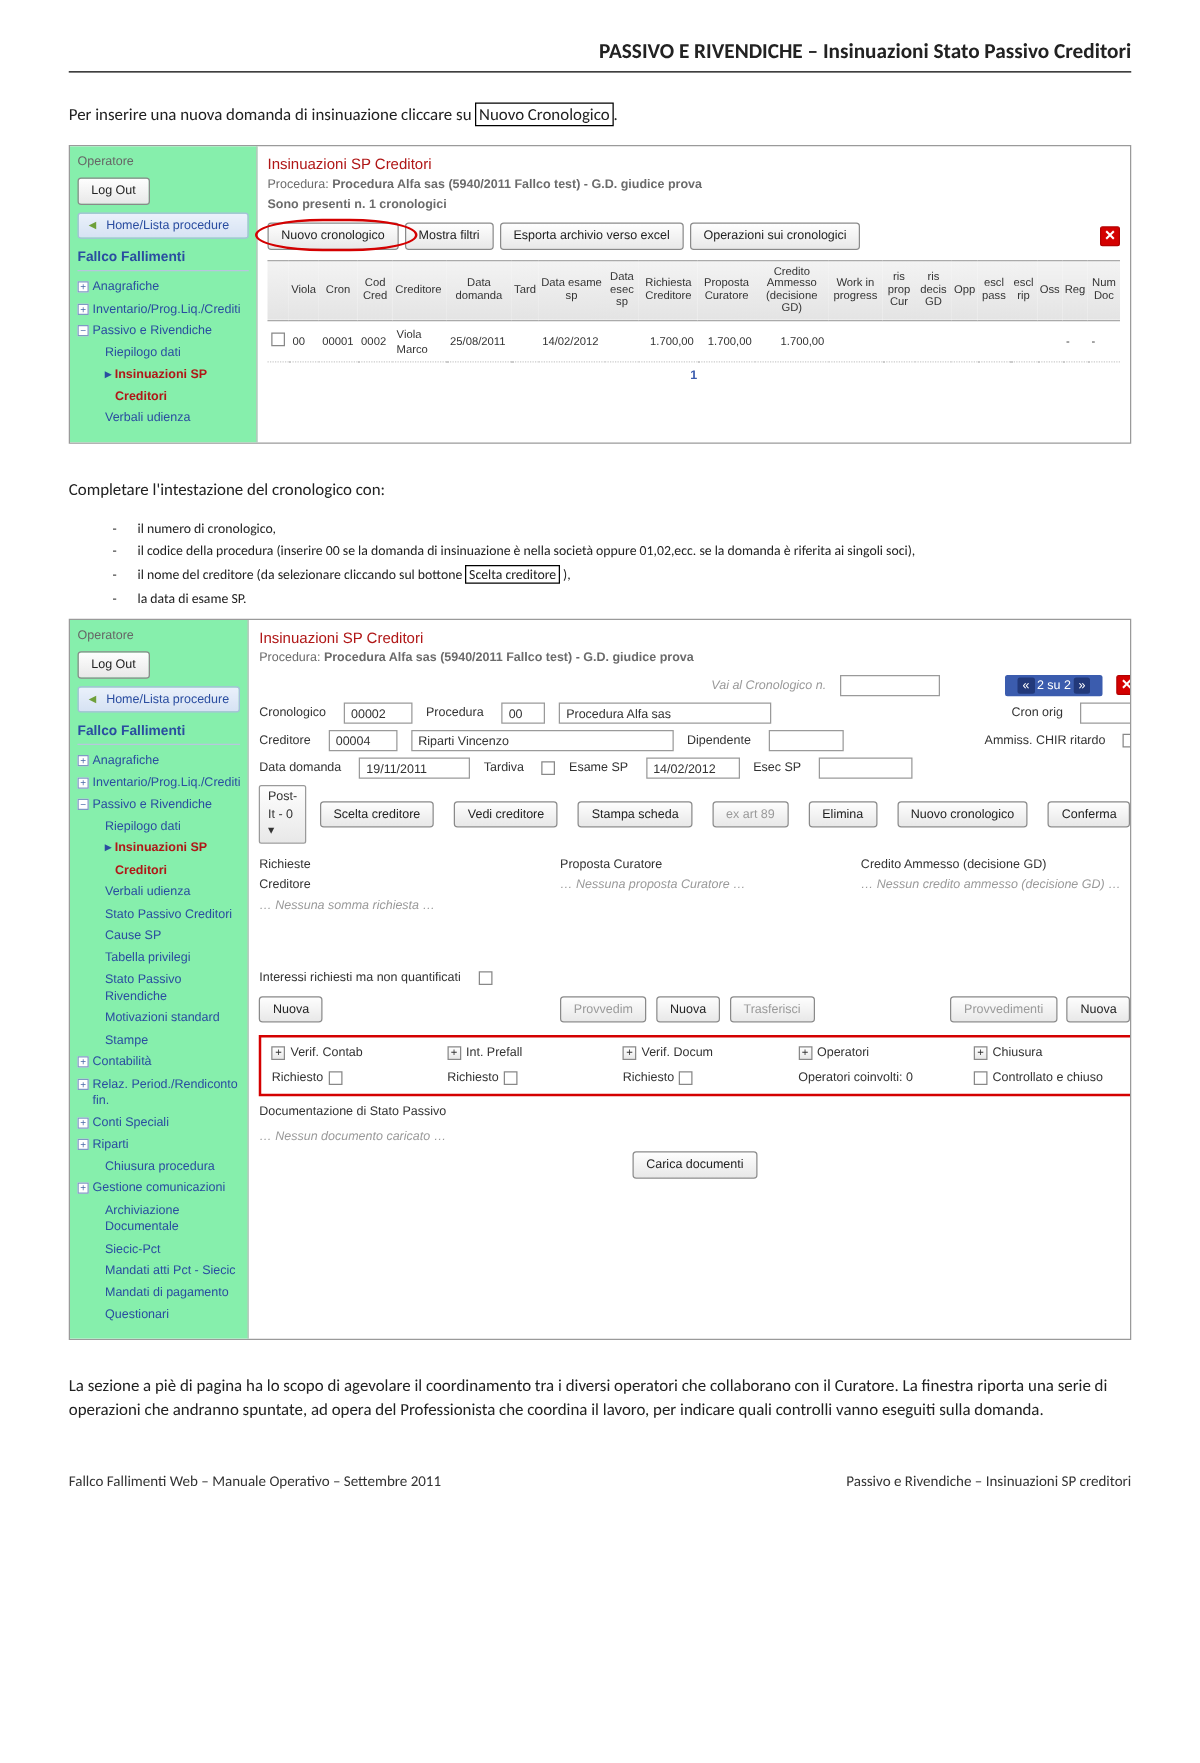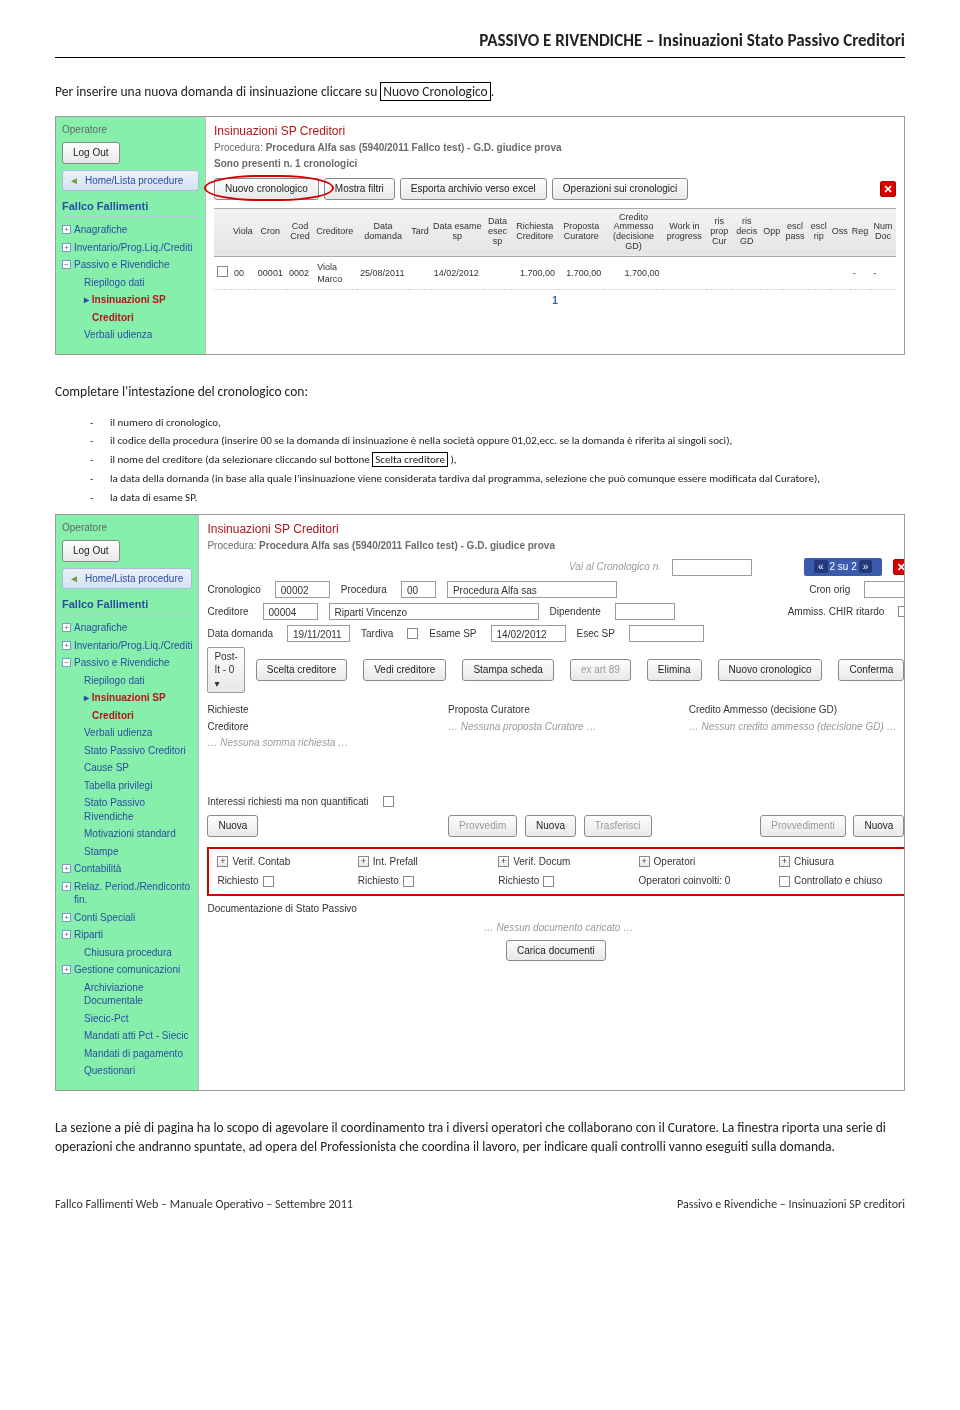--- a/index.html
+++ b/index.html
@@ -151,21 +151,20 @@
       <div class="pager"><b>1</b></div>
     </div>
    </div>
   </div>
 
   <p class="bodytext">Completare l'intestazione del cronologico con:</p>
   <ul class="dash">
     <li>il numero di cronologico,</li>
     <li>il codice della procedura (inserire 00 se la domanda di insinuazione è nella società oppure 01,02,ecc. se la domanda è riferita ai singoli soci),</li>
     <li><span>il nome del creditore (da selezionare cliccando sul bottone </span><span class="boxed">Scelta creditore</span><span> ),</span></li>
-    <li>la data della domanda (in base alla quale l'insinuazione viene considerata tardiva dal programma, selezione che può comunque essere modificata dal Curatore),</li>
     <li>la data di esame SP.</li>
   </ul>
 
   <div class="shot">
    <div class="top">
     <div class="side">
       <div class="label" style="color:#666;margin-bottom:4px">Operatore</div>
       <span class="btn">Log Out</span>
       <div class="navrow">
             <span class="arrow">◄</span>
@@ -223,21 +222,21 @@
         <span class="field" style="width:55px">00004</span>
         <span class="field" style="width:210px">Riparti Vincenzo</span>
         <span class="label">Dipendente</span>
         <span class="field" style="width:60px"></span>
         <span style="flex:1"></span>
         <span class="label">Ammiss. CHIR ritardo</span>
         <span class="cb"></span>
       </div>
       <div class="row">
         <span class="label">Data domanda</span>
-        <span class="field" style="width:63px">19/11/2011</span>
+        <span class="field" style="width:89px">19/11/2011</span>
         <span class="label">Tardiva</span>
         <span class="cb"></span>
         <span class="label">Esame SP</span>
         <span class="field" style="width:75px">14/02/2012</span>
         <span class="label">Esec SP</span>
         <span class="field" style="width:75px"></span>
       </div>
       <div class="row">
         <span class="dropdown"><span>Post-It - 0</span> ▾</span>
         <span class="btn">Scelta creditore</span>
@@ -323,21 +322,21 @@
           <div class="c">
                 <span>Operatori coinvolti: 0</span>
               </div>
           <div class="c">
                 <span class="cb"></span>
                 <span>Controllato e chiuso</span>
               </div>
         </div>
       </div>
       <div style="margin-top:6px;font-size:10px">Documentazione di Stato Passivo</div>
-      <div style="text-align:center;margin-top:6px" class="italic">… Nessun documento caricato …</div>
+      <div style="margin-top:6px" class="italic">… Nessun documento caricato …</div>
       <div style="text-align:center;margin-top:3px"><span class="btn">Carica documenti</span></div>
     </div>
    </div>
   </div>
 
   <p class="bodytext">La sezione a piè di pagina ha lo scopo di agevolare il coordinamento tra i diversi operatori che collaborano con il Curatore. La finestra riporta una serie di operazioni che andranno spuntate, ad opera del Professionista che coordina il lavoro, per indicare quali controlli vanno eseguiti sulla domanda.</p>
 
   <div class="footer">
     <span>Fallco Fallimenti Web – Manuale Operativo – Settembre 2011</span>
     <span>Passivo e Rivendiche – Insinuazioni SP creditori</span>

